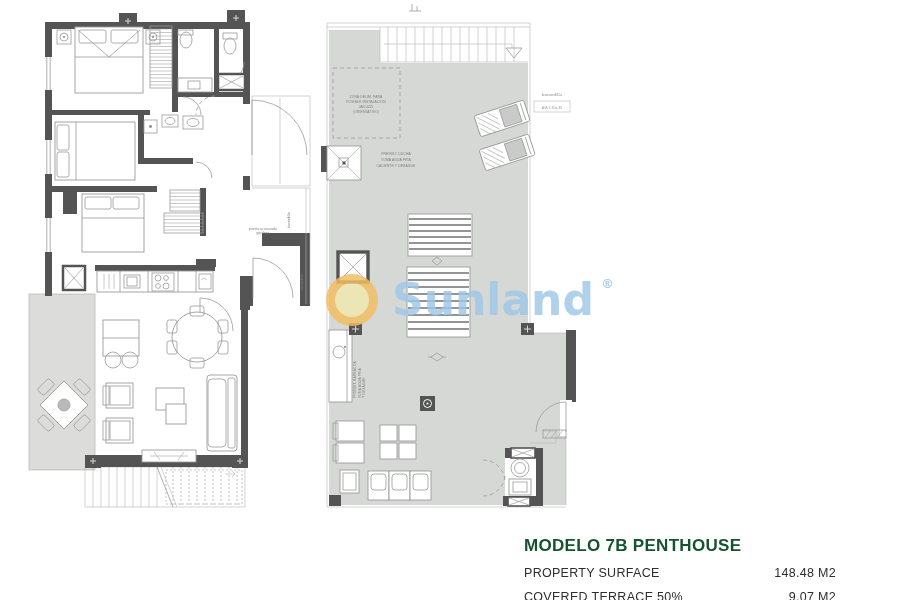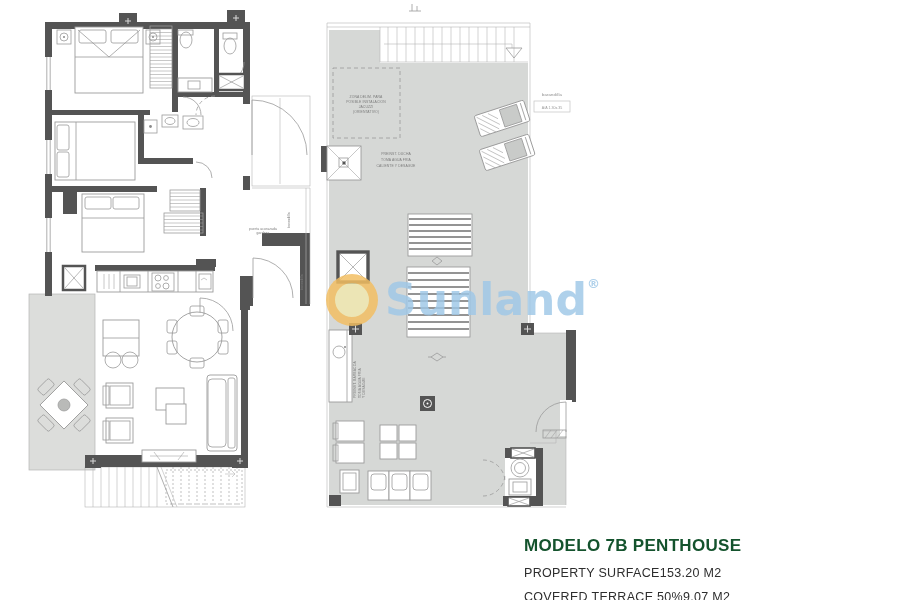--- a/index.html
+++ b/index.html
@@ -18,32 +18,32 @@
   .dash2{fill:none;stroke:#a8a8a8;stroke-width:0.7;stroke-dasharray:2 2;}
   .slat {stroke:#707070;stroke-width:1.7;}
   .hair {stroke:#9b9b9b;stroke-width:0.55;}
   .xline{stroke:#9b9b9b;stroke-width:0.7;}
   .cross{stroke:#d9d9d9;stroke-width:1;}
   .tiny {font-size:3.4px;fill:#7c7c7c;letter-spacing:.1px;}
   .tiny2{font-size:4.2px;fill:#8a8a8a;letter-spacing:.2px;}
   .tbox {font-size:3.6px;fill:#9a9a9a;}
 
   
-  .watermark{position:absolute;left:326px;top:274px;display:flex;align-items:center;z-index:6;}
+  .watermark{position:absolute;left:326px;top:274px;display:flex;align-items:center;z-index:6;gap:7px;}
   .wm-logo{width:34px;height:34px;border:9px solid rgba(240,166,62,.55);
            background:rgba(247,236,163,.65);border-radius:50%;}
   .wm-text{font-family:"DejaVu Sans",sans-serif;font-size:44px;font-weight:bold;
            color:rgba(158,199,231,.82);line-height:1;margin-left:7px;}
   .wm-reg{font-family:"DejaVu Sans",sans-serif;font-size:13px;font-weight:bold;
           color:rgba(158,199,231,.82);align-self:flex-start;margin-top:2px;}
 
   
   .title-block{position:absolute;left:524px;top:536px;width:312px;z-index:7;color:#151515;}
   .tb-title{font-size:17px;font-weight:800;letter-spacing:.3px;color:#14532d;}
-  .tb-row{display:flex;margin-top:10px;
+  .tb-row{display:flex;justify-content:space-between;margin-top:10px;
           font-size:12.5px;color:#2d2d2d;letter-spacing:.3px;}
 </style>
 </head>
 <body>
 
 <div class="page">
 
 <svg class="plan-svg" viewBox="0 0 900 600">
 
   <g>
@@ -529,21 +529,21 @@
 <div class="watermark">
   <span class="wm-logo"></span>
   <span class="wm-text">Sunland</span>
   <span class="wm-reg">®</span>
 </div>
 
 <div class="title-block">
   <div class="tb-title">MODELO 7B PENTHOUSE</div>
   <div class="tb-row">
     <span>PROPERTY SURFACE</span>
-    <span>153.20 M2</span>
+    <span>148.48 M2</span>
   </div>
   <div class="tb-row">
     <span>COVERED TERRACE 50%</span>
     <span>9.07 M2</span>
   </div>
 </div>
 
 </div>
 
 </body></html>

